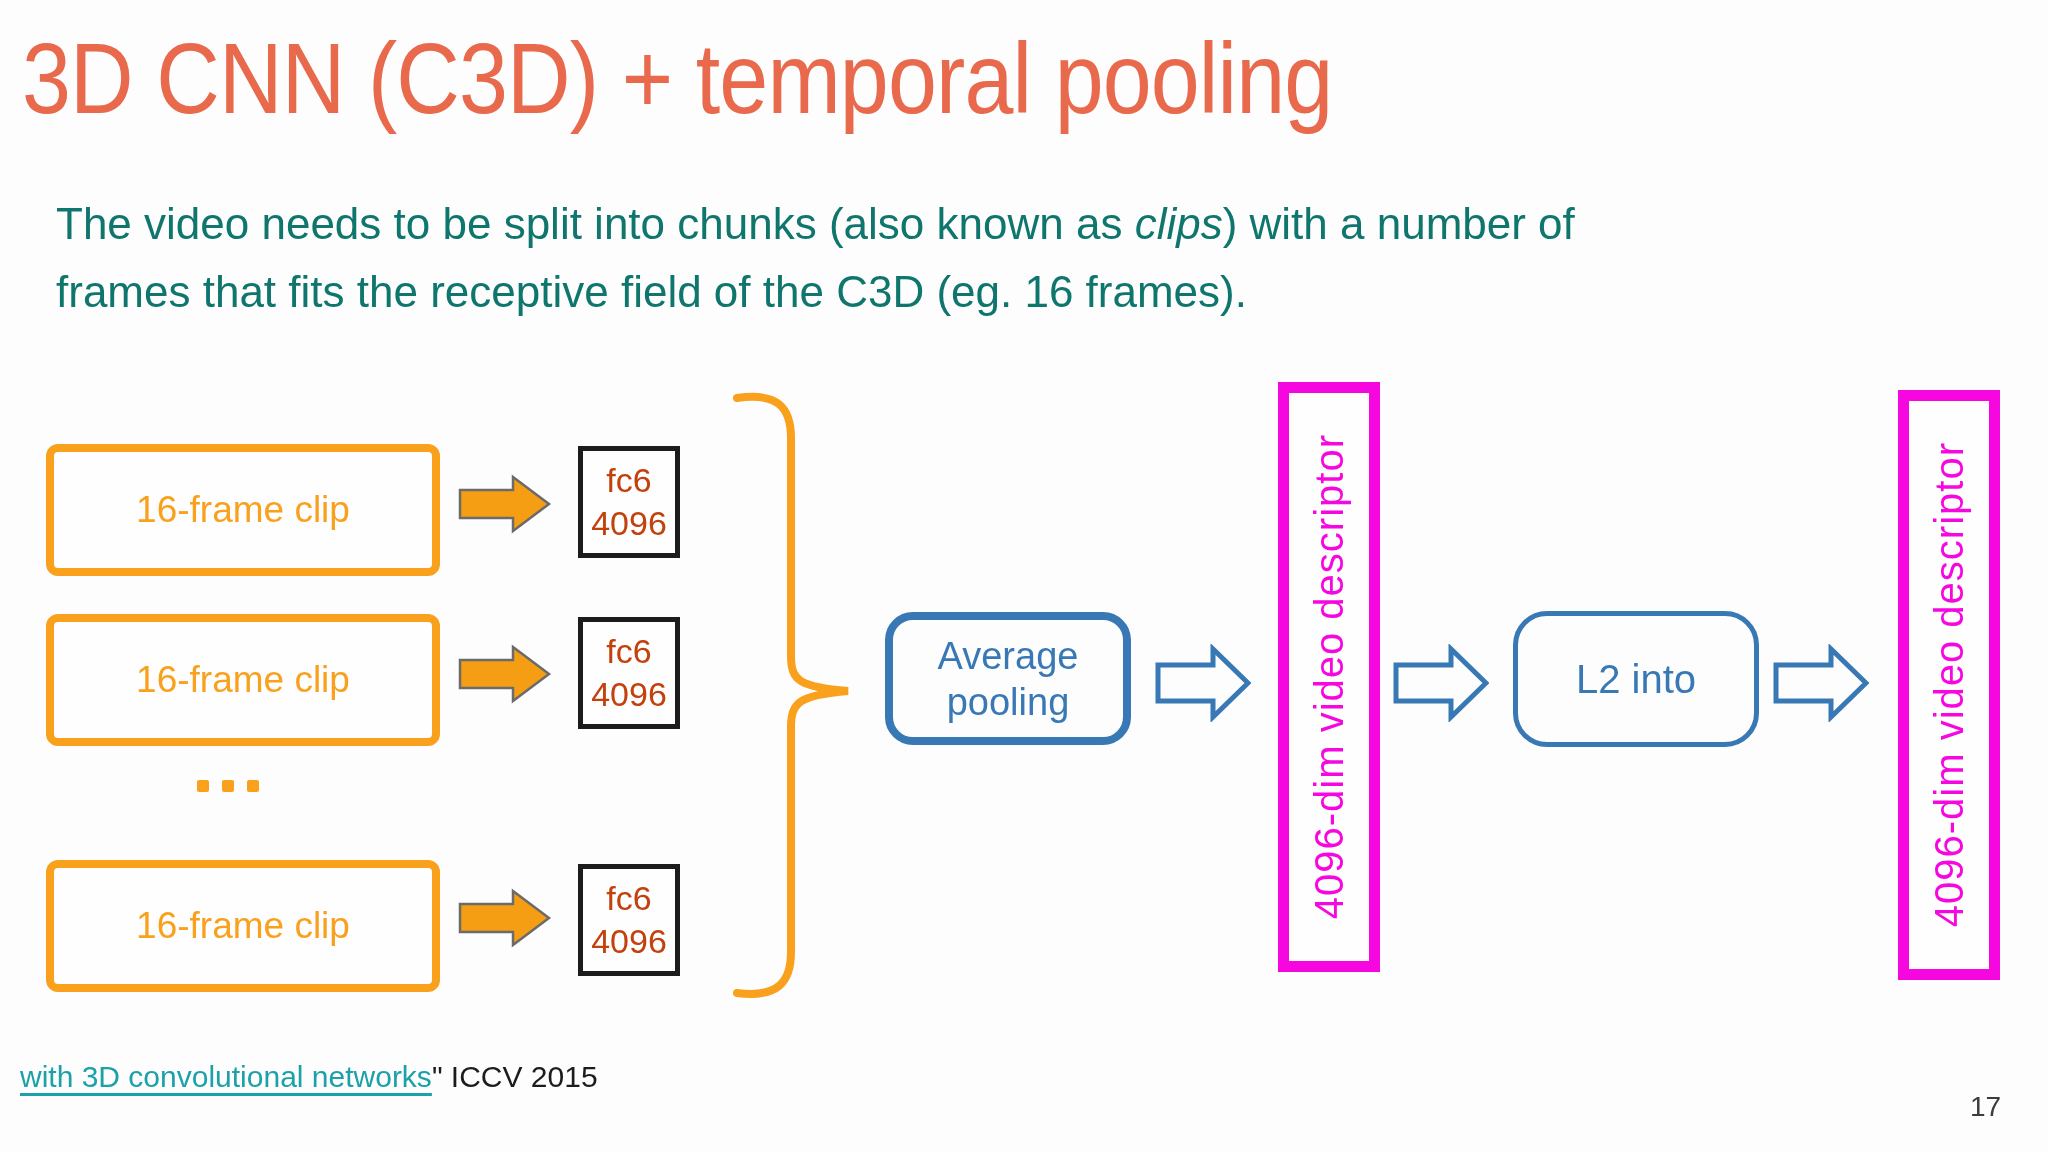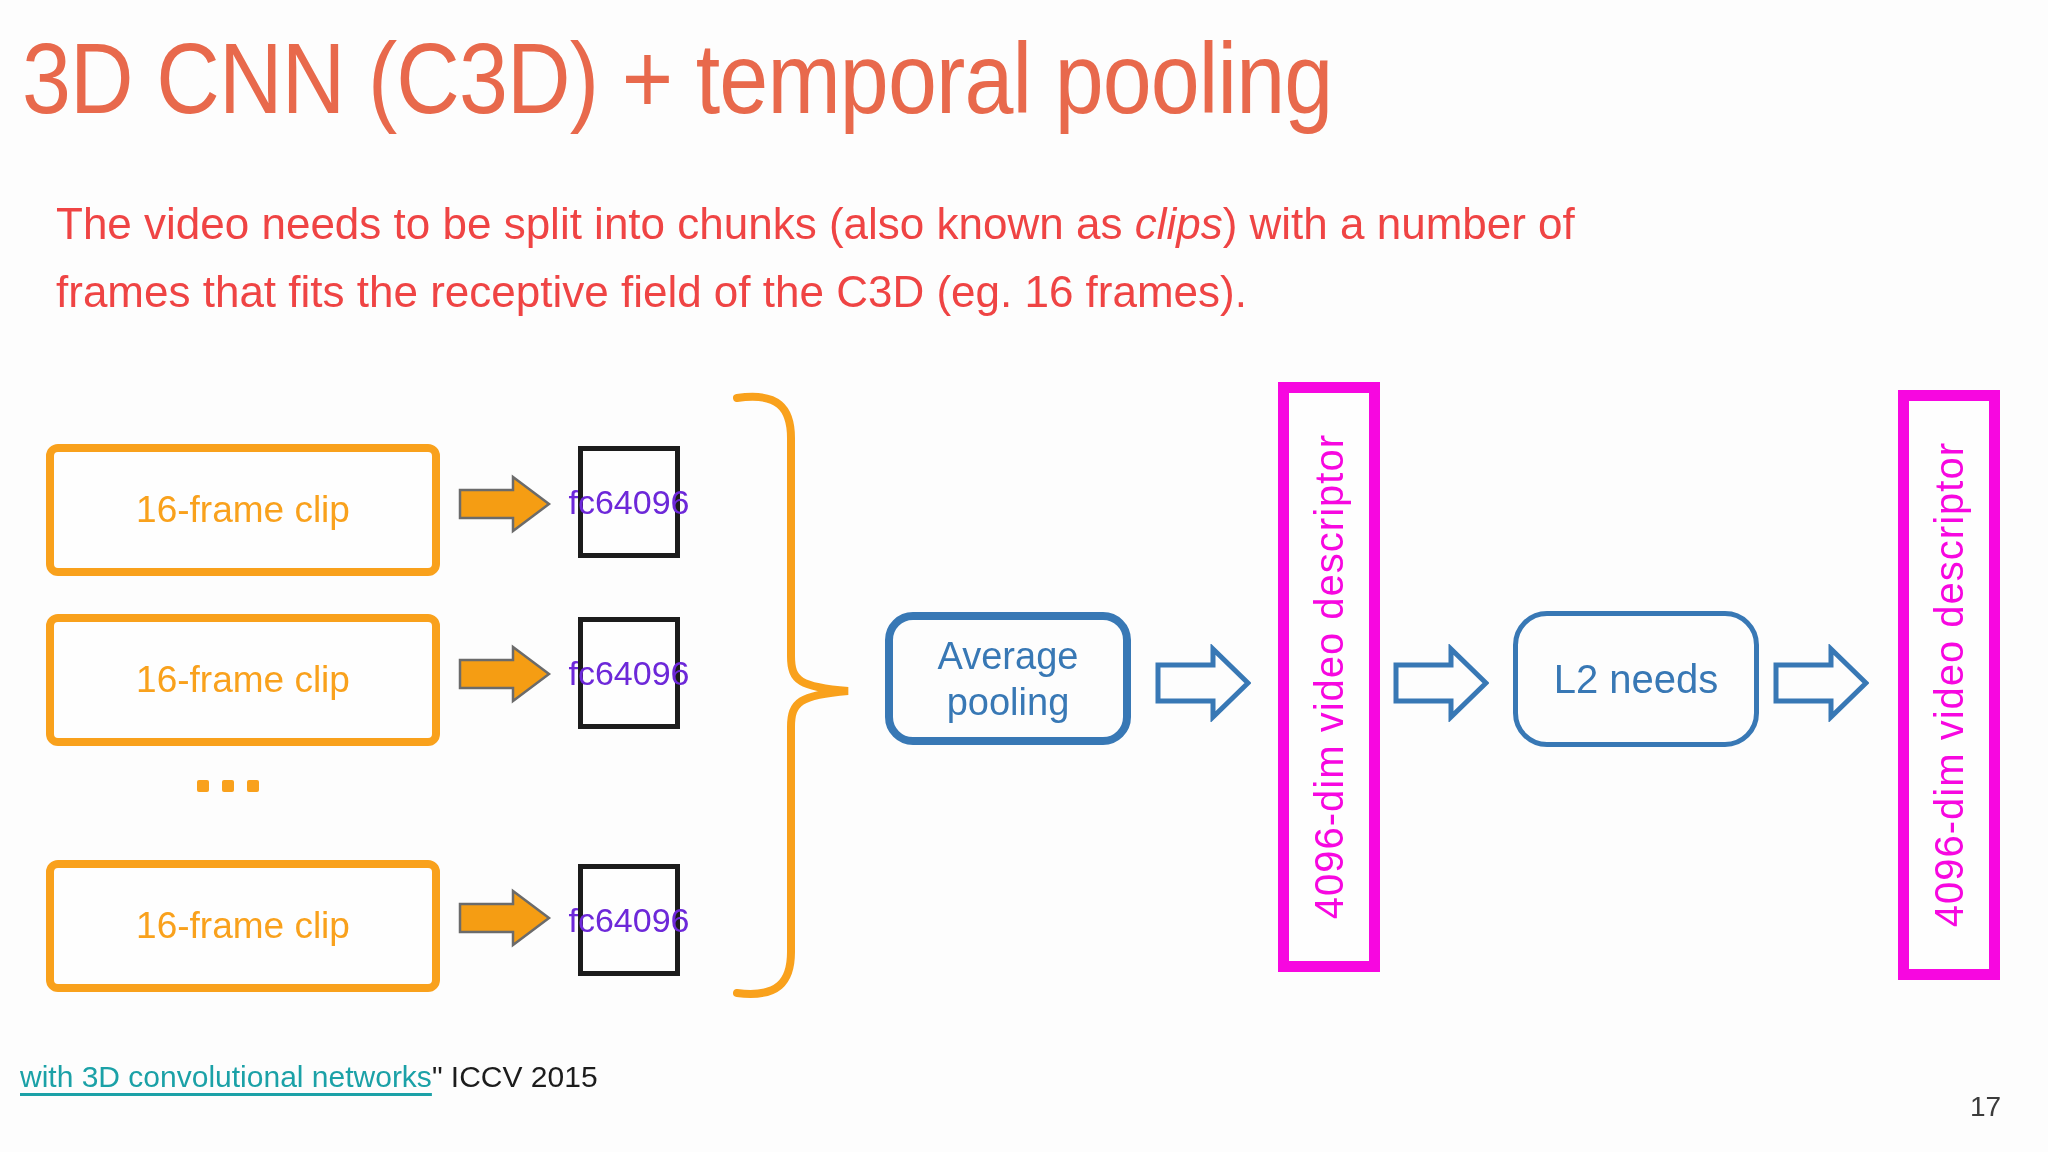--- a/index.html
+++ b/index.html
@@ -7,33 +7,33 @@
     position:relative;width:2048px;height:1152px;background:#fdfdfd;
     font-family:"Liberation Sans",sans-serif;overflow:hidden;padding-left:44px;
   }
   
   .title{
     position:absolute;left:22px;top:24px;font-size:100px;line-height:1.08;
     color:#e8694c;white-space:nowrap;transform:scaleX(0.88);transform-origin:left top;
     letter-spacing:-1px;
   }
   
-  .bodytext{position:absolute;left:56px;top:190px;font-size:44px;line-height:68px;color:#ef4444;}
+  .bodytext{position:absolute;left:56px;top:190px;font-size:44px;line-height:68px;color:#0f766e;}
   .bodytext .bline{display:block;white-space:nowrap;}
   
   .clip{
     position:absolute;left:46px;width:378px;height:116px;border:8px solid #f9a11c;
     border-radius:12px;background:#fefefe;display:flex;align-items:center;justify-content:center;
     color:#f9a11c;font-size:37px;
   }
   
   .fc{
     position:absolute;left:578px;width:92px;height:102px;border:5px solid #1c1c1c;
-    background:#fefefe;display:flex;flex-direction:row;align-items:center;justify-content:center;
-    color:#6d28d9;font-size:34px;line-height:43px;
+    background:#fefefe;display:flex;flex-direction:column;align-items:center;justify-content:center;
+    color:#c2410c;font-size:34px;line-height:43px;
   }
   
   .oarrow{position:absolute;left:458px;width:94px;height:60px;}
   
   .dots{position:absolute;left:197px;top:780px;width:70px;height:13px;display:flex;gap:13px;}
   .dots i{display:block;width:12px;height:12px;background:#f9a11c;border-radius:2px;}
   
   .brace{position:absolute;left:716px;top:384px;width:140px;height:628px;}
   
   .bluebox{
@@ -149,21 +149,21 @@
   </div>
 
   <div class="desc" style="left:1278px;top:382px">
     <span class="vtext">4096-dim video descriptor</span>
   </div>
   <div class="desc" style="left:1898px;top:390px">
     <span class="vtext">4096-dim video descriptor</span>
   </div>
 
   <div class="bluebox l2">
-    <span>L2 needs</span>
+    <span>L2 into</span>
   </div>
 
   <div class="footer">
     <span class="fline"><a class="cite-link">with 3D convolutional networks</a><span>" ICCV 2015</span></span>
   </div>
 
   <div class="pagenum">17</div>
 
 </div>
 

